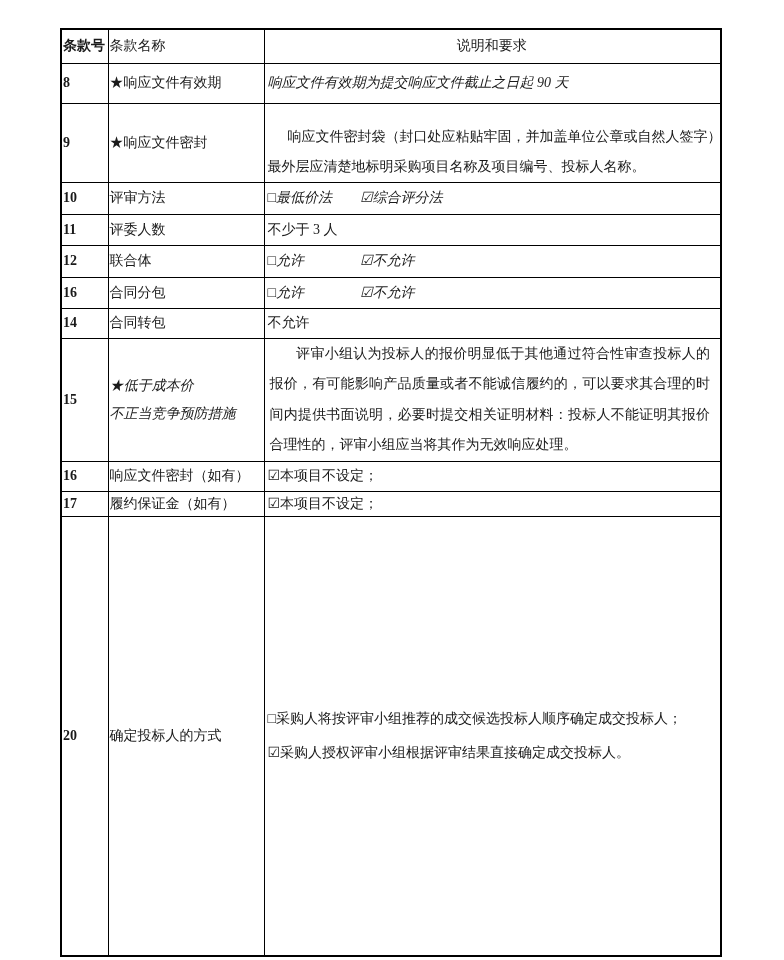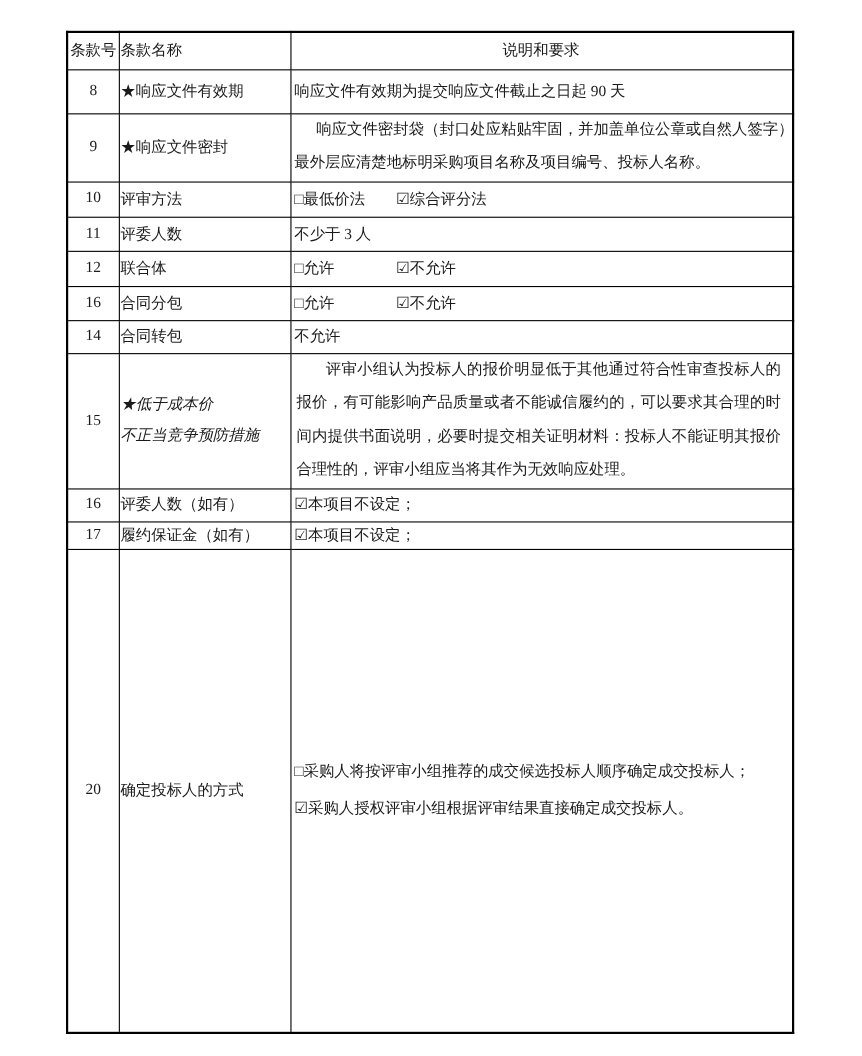--- a/index.html
+++ b/index.html
@@ -20,32 +20,32 @@
     font-size:14px;
   }
   table.clauses td{
     border:1px solid #000;
     vertical-align:middle;
     overflow:hidden;
   }
   col.c1{width:47px;}
   col.c2{width:156px;}
   col.c3{width:457px;}
-  td.num{text-align:center;font-family:"Liberation Serif","DejaVu Serif",serif;}
+  td.num{font-family:"Liberation Serif","DejaVu Serif",serif;font-weight:bold;}
   td.name{text-align:left;}
   td.desc{text-align:left;padding:0 4px 0 3px;}
   td.center{text-align:center;}
   .pad10{padding-left:10px;}
-  .pad13{padding-left:13px;}
+  .pad13{padding-left:13px;font-style:italic;}
   .pad14{padding-left:14px;}
   .bold{font-weight:normal;}
   .gap-sm{margin-left:28px;}
   .gap-lg{margin-left:56px;}
   .line{line-height:30px;white-space:nowrap;}
-  .line-ind{padding-left:20px;}
+  .line-ind{padding-left:20px;margin-top:18px;}
   .para{
     margin:0;
     text-indent:1.9em;
     line-height:30.5px;
     padding:0 6px 0 2px;
     text-align:justify;
   }
   .nline{line-height:28px;font-style:italic;}
   .opt{line-height:34px;white-space:nowrap;}
 </style>
@@ -124,21 +124,21 @@
         <div class="nline">★低于成本价</div>
         <div class="nline">不正当竞争预防措施</div>
       </td>
       <td class="desc">
         <p class="para">评审小组认为投标人的报价明显低于其他通过符合性审查投标人的报价，有可能影响产品质量或者不能诚信履约的，可以要求其合理的时间内提供书面说明，必要时提交相关证明材料：投标人不能证明其报价合理性的，评审小组应当将其作为无效响应处理。</p>
       </td>
     </tr>
 
     <tr style="height:30px;">
       <td class="num">16</td>
-      <td class="name">评委人数（如有）</td>
+      <td class="name">响应文件密封（如有）</td>
       <td class="desc pad14 bold">☑本项目不设定；</td>
     </tr>
 
     <tr style="height:25px;">
       <td class="num">17</td>
       <td class="name">履约保证金（如有）</td>
       <td class="desc pad14 bold">☑本项目不设定；</td>
     </tr>
 
     <tr style="height:440px;">

